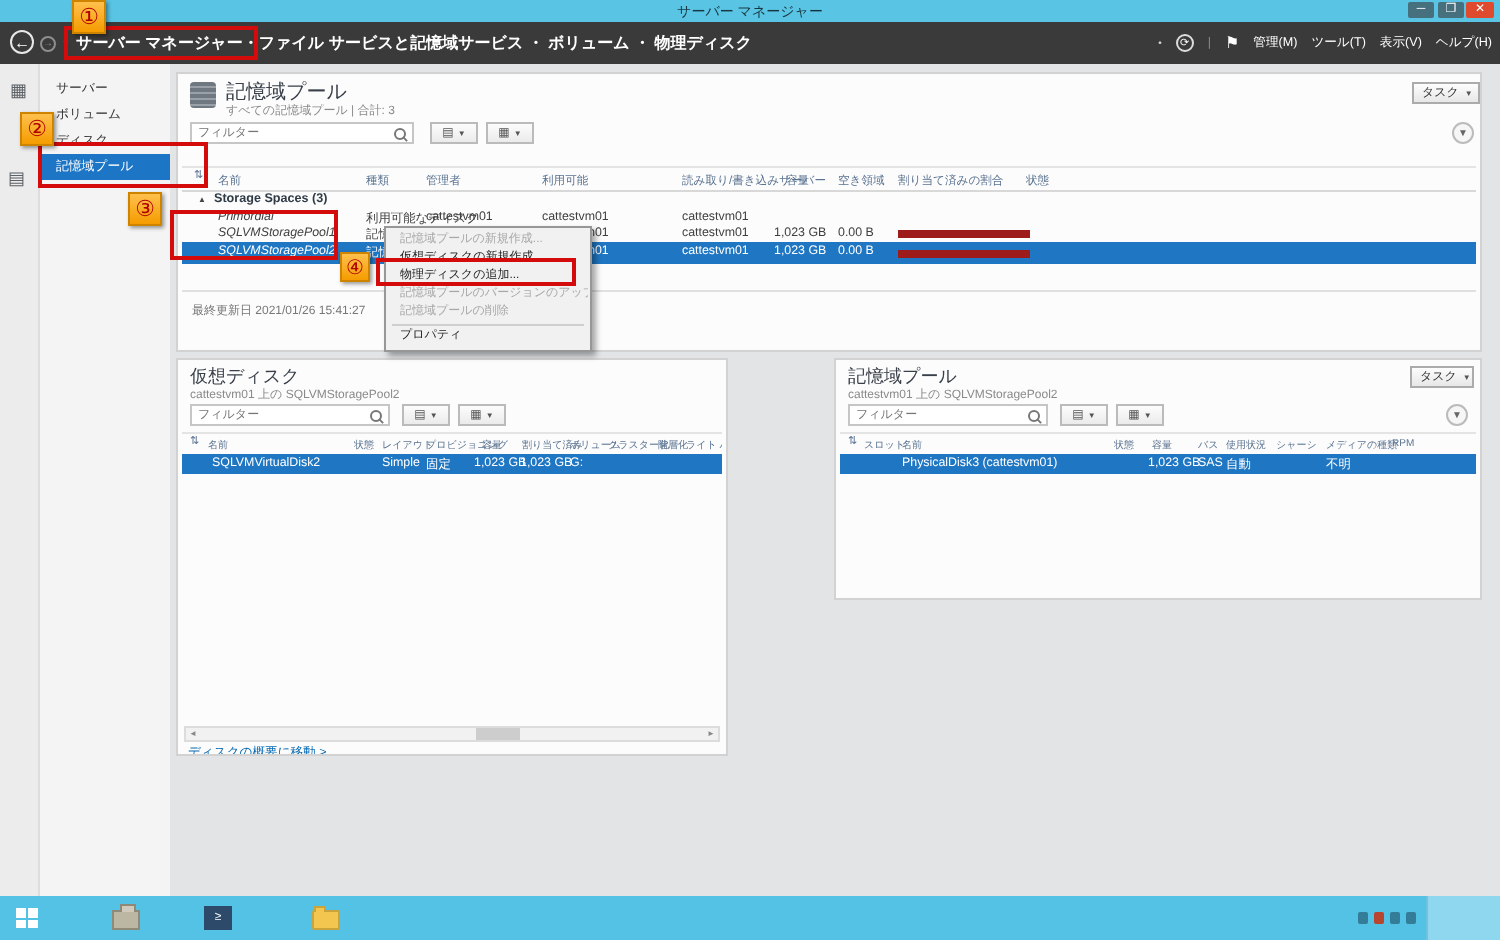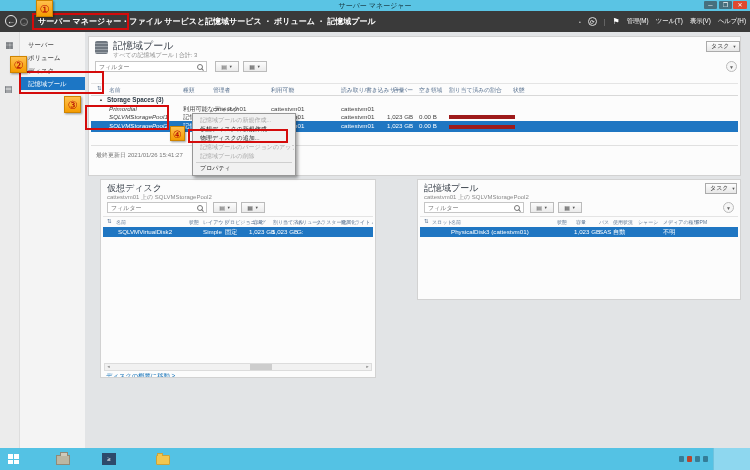--- a/index.html
+++ b/index.html
@@ -25,21 +25,21 @@
   
   .leftstrip{position:absolute;left:0;top:32px;width:20px;height:416px;background:#ececec;border-right:1px solid #dddddd;box-sizing:border-box}
   .strip-icon{position:absolute;font-size:9px;color:#5c6166}
   .sidenav{position:absolute;left:20px;top:32px;width:65px;height:416px;background:#f4f4f4}
   .nav-item{position:absolute;left:0;width:65px;height:12px;line-height:12px;padding-left:8px;box-sizing:border-box;font-size:6.4px;color:#333;white-space:nowrap;overflow:hidden}
   .nav-item.selected{background:#1c76c5;color:#fff;height:13px;line-height:13px}
   
   .content{position:absolute;left:85px;top:32px;width:665px;height:416px;background:#e2e4e6}
   .panel{position:absolute;background:#fcfcfc;border:1px solid #d2d2d2;box-sizing:border-box;overflow:hidden}
   #pools-panel{left:88px;top:36px;width:653px;height:140px}
-  #vdisk-panel{left:100px;top:179px;width:276px;height:199px}
+  #vdisk-panel{left:88px;top:179px;width:276px;height:199px}
   #pdisk-panel{left:417px;top:179px;width:324px;height:121px}
   .panel-icon{position:absolute;left:6px;top:4px;width:13px;height:13px;border-radius:2px;
     background:repeating-linear-gradient(#6f7780 0 2px,#99a0a7 2px 3px)}
   .p-title{position:absolute;font-size:10px;color:#39404a;white-space:nowrap}
   .p-sub{position:absolute;font-size:6px;color:#8a8a8a;white-space:nowrap}
   .tasks-btn{position:absolute;height:11px;border:1px solid #ababab;background:linear-gradient(#fdfdfd,#e7e7e7);
     font-size:6px;color:#333;display:flex;align-items:center;gap:3px;padding:0 4px;box-sizing:border-box;white-space:nowrap}
   .tasks-btn .tcaret{font-size:4px;color:#555}
   .filter-input{position:absolute;height:11px;border:1px solid #c6c6c6;background:#fff;font-size:6px;color:#444;
     padding:0 12px 0 3px;box-sizing:border-box;font-family:inherit}
@@ -112,21 +112,21 @@
     <div class="winbtn max">❐</div>
     <div class="winbtn close">✕</div>
   </div>
 
   <div class="navbar">
     <div class="back-btn">←</div>
     <div class="fwd-btn">→</div>
     <div class="nav-caret">▼</div>
     <div class="breadcrumb">
       <span>サーバー マネージャー</span>
-      <span>・ファイル サービスと記憶域サービス ・ ボリューム ・ 記憶域プール</span>
+      <span>・ファイル サービスと記憶域サービス ・ ボリューム ・ 物理ディスク</span>
     </div>
     <div class="nav-right">
       <span class="nav-dot">•</span>
       <span class="nav-refresh">⟳</span>
       <span class="nav-sep">|</span>
       <span class="nav-flag">⚑</span>
       <span>管理(M)</span>
       <span>ツール(T)</span>
       <span>表示(V)</span>
       <span>ヘルプ(H)</span>

